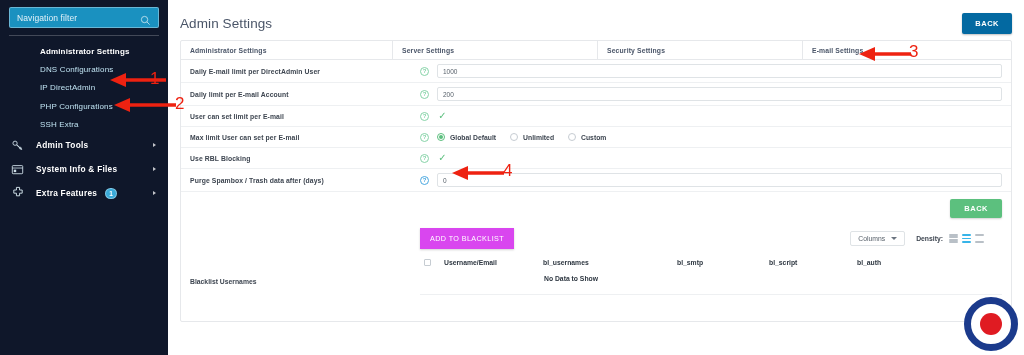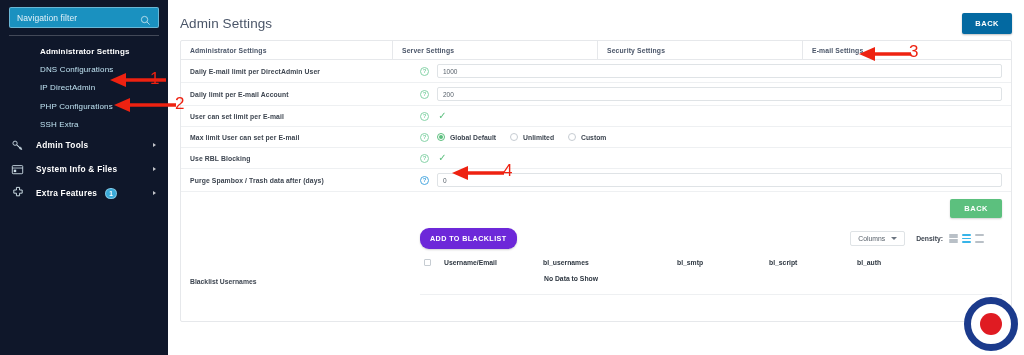--- a/index.html
+++ b/index.html
@@ -185,23 +185,23 @@
   
   .bl-section { display: flex; padding: 4px 9px 14px 9px; }
   .bl-leftlabel {
     width: 230px; flex: 0 0 230px;
     font-size: 6.8px; color: #3d4550; font-weight: bold;
     padding-top: 50px;
   }
   .bl-right { flex: 1; }
   .bl-toolbar { display: flex; align-items: center; justify-content: space-between; }
   .btn-blacklist {
-    background: #6d28d9; color: #ffffff;
-    font-size: 7.2px; font-weight: bold; letter-spacing: .4px;
-    border: none; border-radius: 9px; padding: 6px 10px;
+    background: #d946ef; color: #ffffff;
+    font-size: 7.2px; font-weight: normal; letter-spacing: .4px;
+    border: none; border-radius: 0; padding: 6px 10px;
     box-shadow: 0 1px 2px rgba(0,0,0,0.18);
   }
   .grid-tools { display: flex; align-items: center; gap: 11px; padding-right: 18px; }
   .columns-btn {
     border: 1px solid #dfe3e6; border-radius: 2px;
     font-size: 6.8px; color: #555e68;
     padding: 3px 7px; display: flex; align-items: center; gap: 6px;
   }
   .columns-btn .cv {
     width: 0; height: 0;

